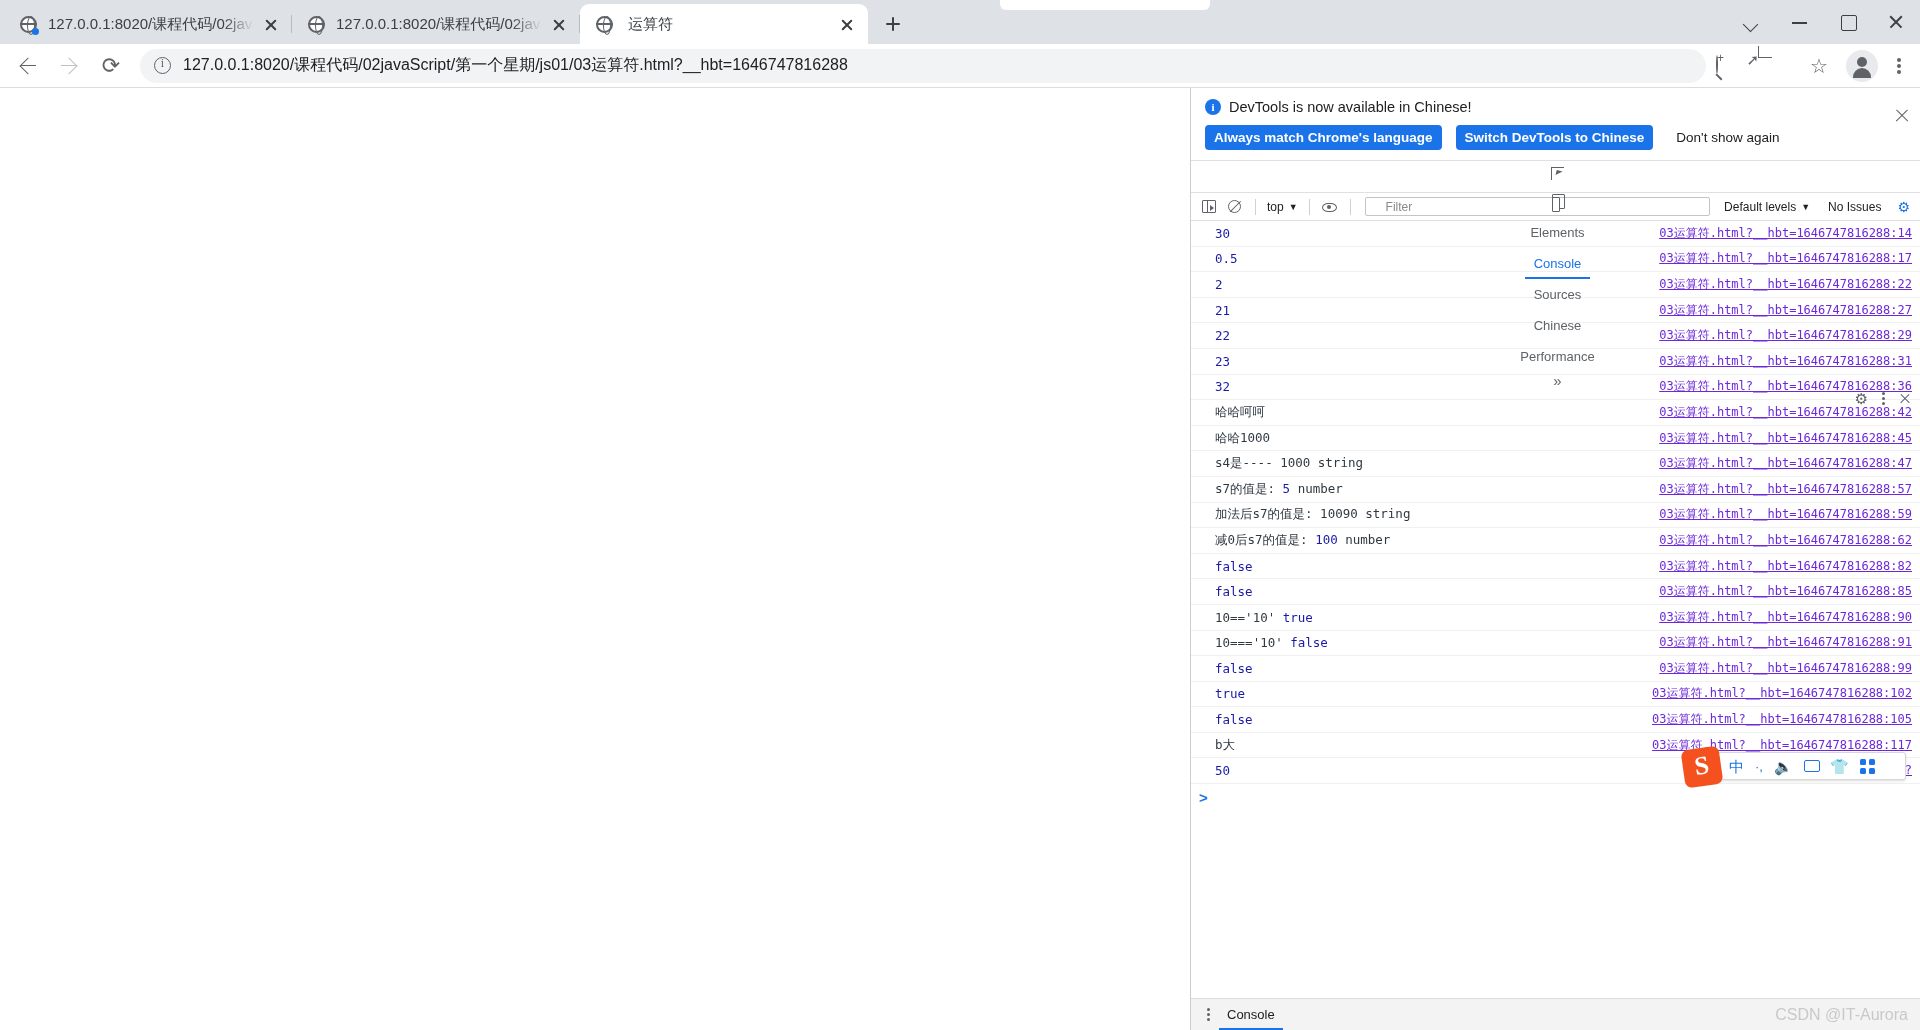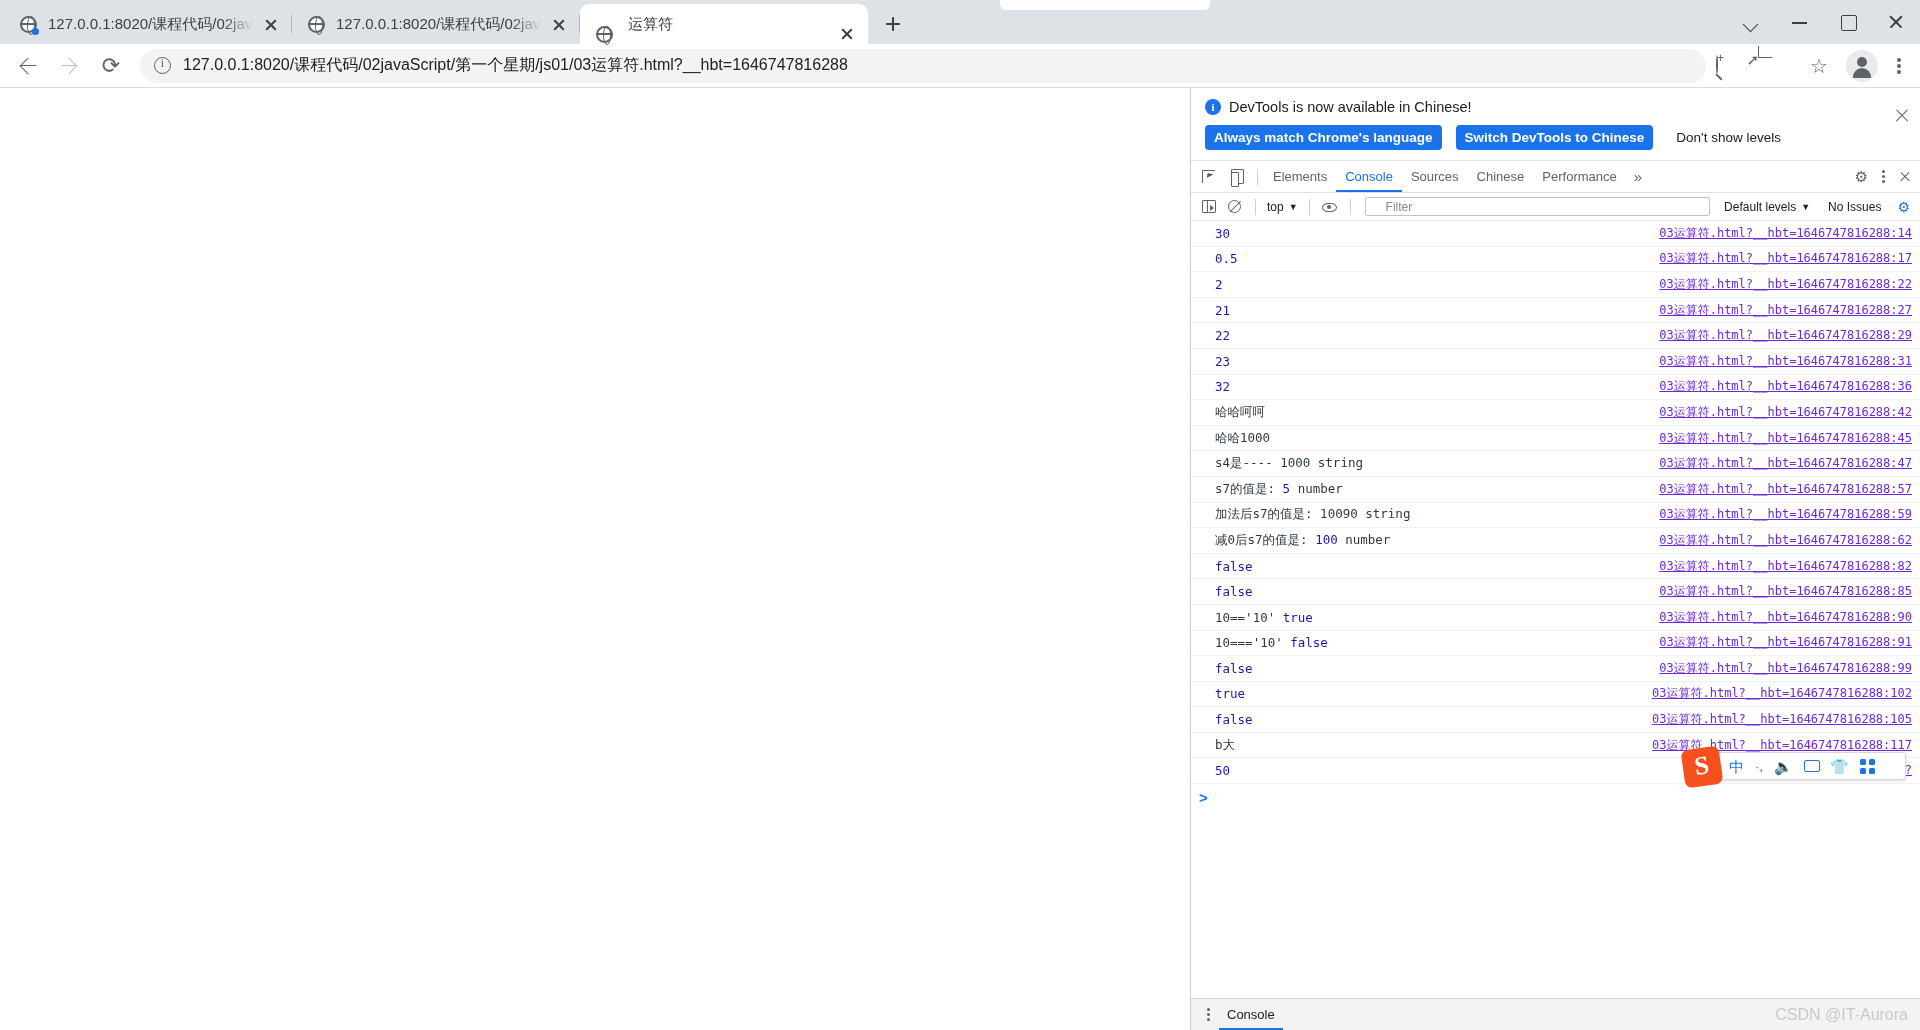--- a/index.html
+++ b/index.html
@@ -25,21 +25,21 @@
     padding: 0 10px 0 14px;
     border-radius: 9px 9px 0 0;
     position: relative;
     font-size: 15px; color: #3c4043;
   }
   .tab.inactive { background: transparent; }
   .tab.inactive:after {
     content:""; position:absolute; right:0; top:11px;
     width:1px; height:18px; background:#b6bac0;
   }
-  .tab.active { background: #ffffff; align-items: flex-end; }
+  .tab.active { background: #ffffff; }
   .tab-favicon {
     width: 20px; height: 20px; flex: 0 0 20px; margin-right: 10px;
     display: flex; align-items: center; justify-content: center;
     position: relative;
   }
   .globe {
     width: 17px; height: 17px; border-radius: 50%;
     border: 2px solid #5f6368; position: relative; background: #fff;
   }
   .globe:before {
@@ -250,20 +250,21 @@
     background:#5f6368;
   }
   .banner-close:before { transform:rotate(45deg); }
   .banner-close:after  { transform:rotate(-45deg); }
 
   
   .dt-tabs {
     height: 32px; display:flex; align-items:center;
     border-bottom:1px solid #e0e0e0; padding-left:4px;
     position:relative;
+    flex-direction:column;
   }
   .dt-icobtn { width:28px; height:26px; position:relative; flex:0 0 28px; }
   .ico-inspect {
     position:absolute; left:7px; top:6px; width:13px; height:13px;
     border:1.4px solid #5f6368; border-right:none; border-bottom:none;
   }
   .ico-inspect:after {
     content:""; position:absolute; left:4px; top:3px;
     border-left:6px solid #5f6368; border-bottom:5px solid transparent;
     border-right: 2px solid transparent; height:0; width:0;
@@ -479,21 +480,21 @@
     <div class="devtools">
 
       <div class="dt-banner">
         <div class="banner-head">
           <span class="banner-info">i</span>
           <span class="banner-text">DevTools is now available in Chinese!</span>
         </div>
         <div class="banner-btns">
           <button class="btn-blue">Always match Chrome's language</button>
           <button class="btn-blue">Switch DevTools to Chinese</button>
-          <button class="btn-plain">Don't show levels</button>
+          <button class="btn-plain">Don't show again</button>
         </div>
         <div class="banner-close"></div>
       </div>
 
       <div class="dt-tabs">
         <div class="dt-icobtn">
             <span class="ico-inspect"></span>
           </div>
         <div class="dt-icobtn">
             <span class="ico-device"></span>

